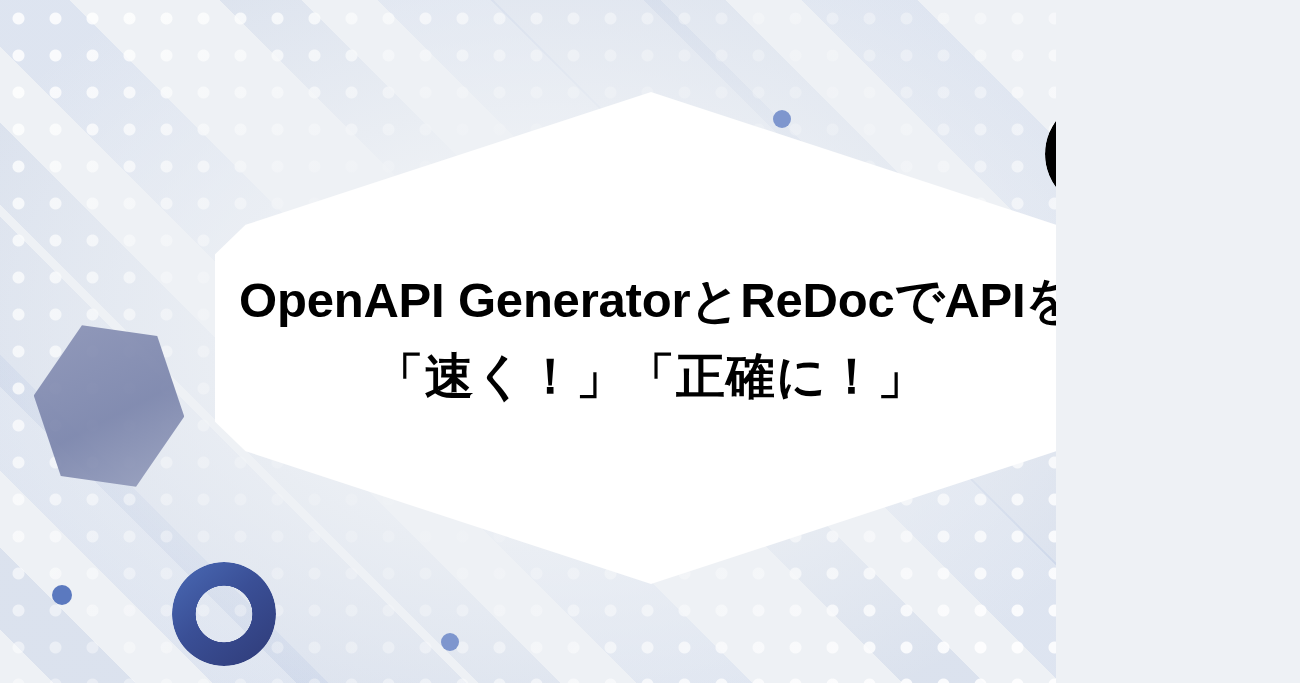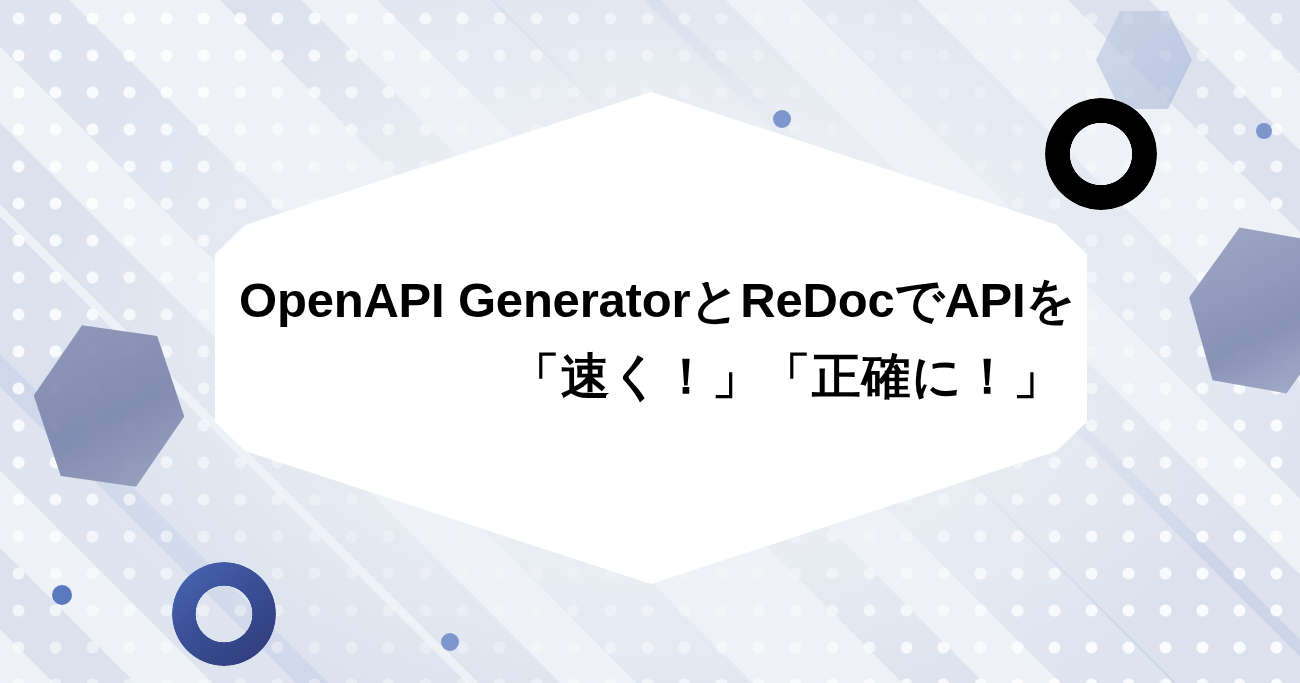--- a/index.html
+++ b/index.html
@@ -3,21 +3,21 @@
 <meta charset="utf-8">
 <style>
   * { margin:0; padding:0; box-sizing:border-box; }
   html,body { width:1300px; height:683px; overflow:hidden; }
   body {
     font-family:"Liberation Sans","DejaVu Sans",sans-serif;
     background:#eef1f5;
   }
   #stage {
     position:relative;
-    width:1300px; height:683px;
+    width:1056px; height:683px;
     overflow:hidden;
     background:#eef1f5;
     padding-left:23px;
   }
 
   
   .layer { position:absolute; inset:0; pointer-events:none; }
 
   
   .bands {
@@ -114,21 +114,21 @@
     color:#000000;
     font-size:49px;
     line-height:76px;
     letter-spacing:-0.2px;
     white-space:nowrap;
     text-shadow:
       0 0 3px #ffffff, 0 0 3px #ffffff, 0 0 6px #ffffff,
       1px 0 2px #ffffff, -1px 0 2px #ffffff,
       0 1px 2px #ffffff, 0 -1px 2px #ffffff;
   }
-  .title-line.jp { letter-spacing:1px;text-align:right; }
+  .title-line.jp { letter-spacing:1px; }
 </style>
 </head>
 <body>
 
 <div id="stage">
 
   <div class="layer bands"></div>
   <div class="layer bands2"></div>
   <div class="layer dots-bl"></div>
   <div class="layer dots-tr"></div>

